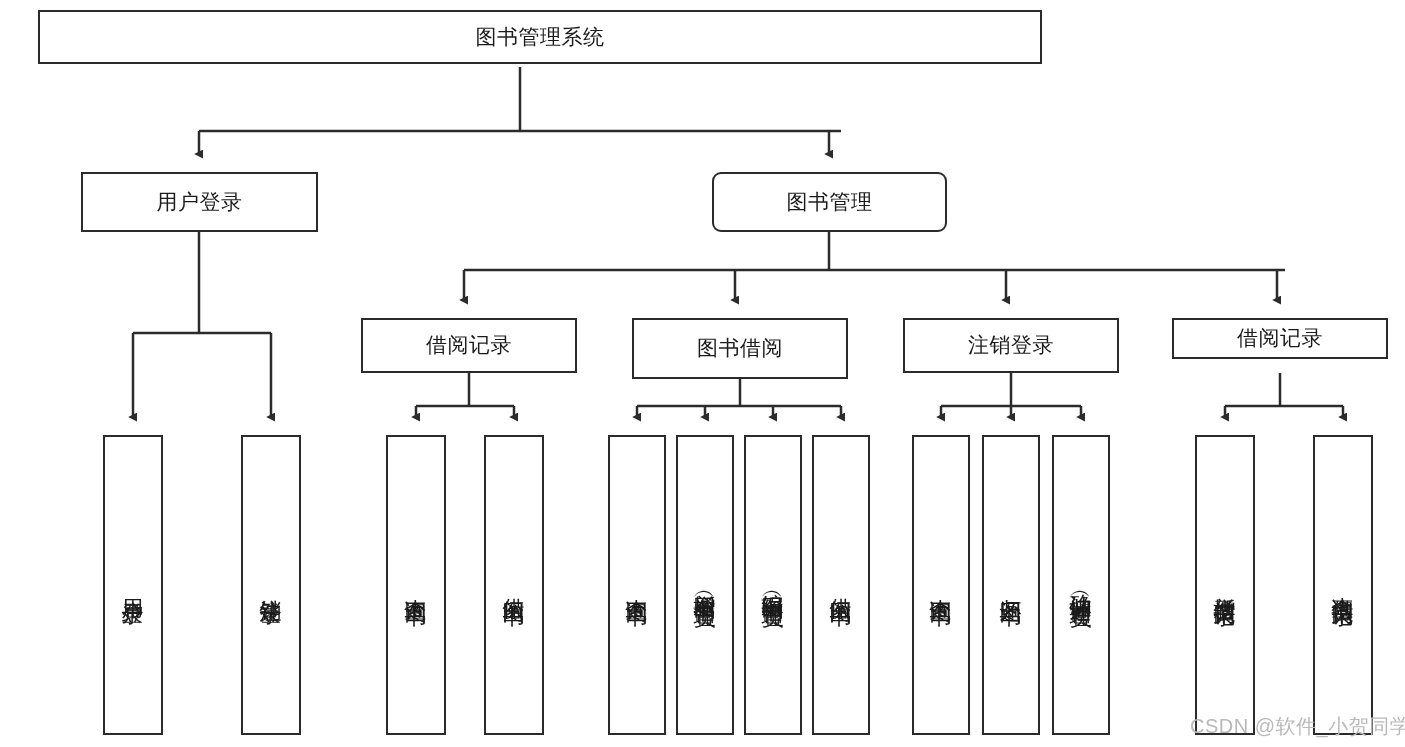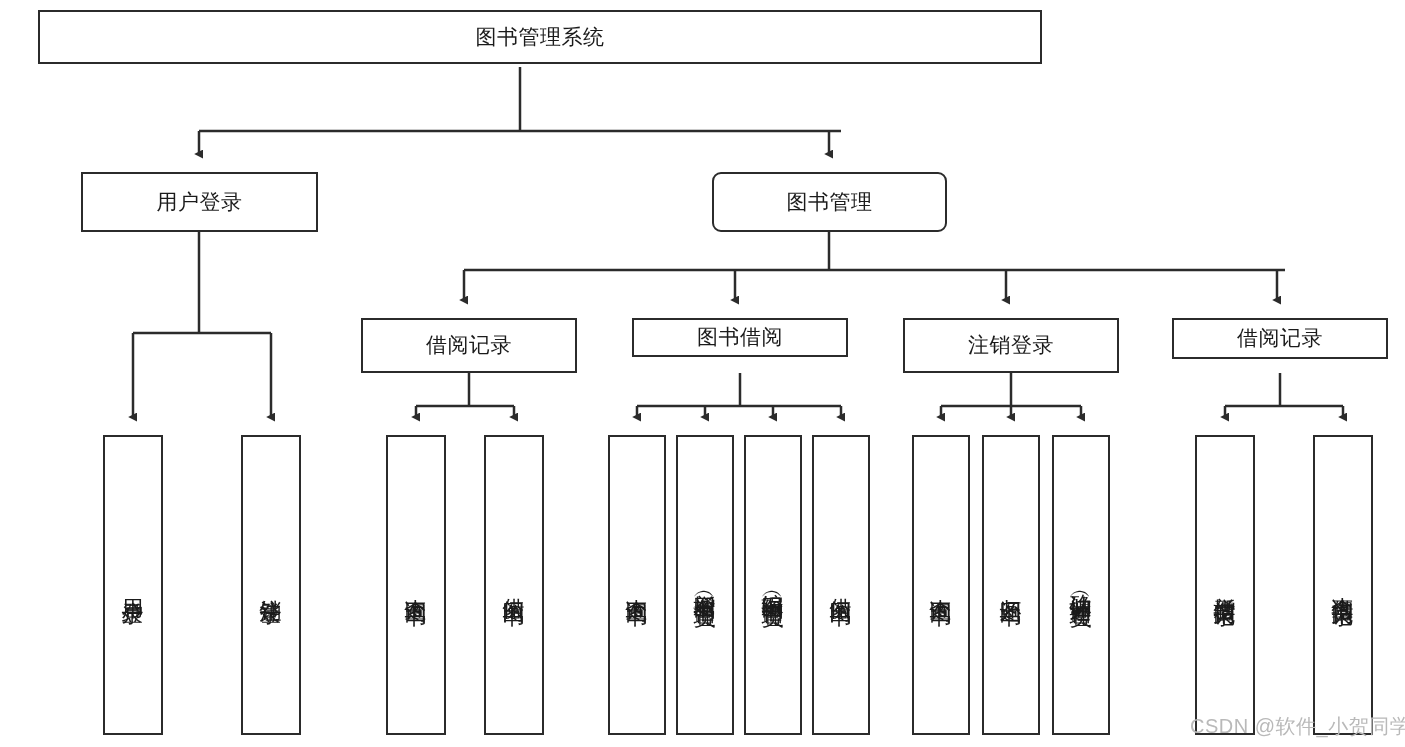--- a/index.html
+++ b/index.html
@@ -129,21 +129,21 @@
   <div class="node" style="left:81px;top:172px;width:237px;height:60px;">
     <span class="node-label">用户登录</span>
   </div>
   <div class="node" style="left:712px;top:172px;width:235px;height:60px;border-radius:9px;">
     <span class="node-label">图书管理</span>
   </div>
 
   <div class="node" style="left:361px;top:318px;width:216px;height:55px;">
     <span class="node-label">借阅记录</span>
   </div>
-  <div class="node" style="left:632px;top:318px;width:216px;height:39px;">
+  <div class="node" style="left:632px;top:318px;width:216px;height:61px;">
     <span class="node-label">图书借阅</span>
   </div>
   <div class="node" style="left:903px;top:318px;width:216px;height:55px;">
     <span class="node-label">注销登录</span>
   </div>
   <div class="node" style="left:1172px;top:318px;width:216px;height:41px;">
     <span class="node-label">借阅记录</span>
   </div>
 
   <div class="node leaf" style="left:103px;top:435px;width:60px;height:300px;">

